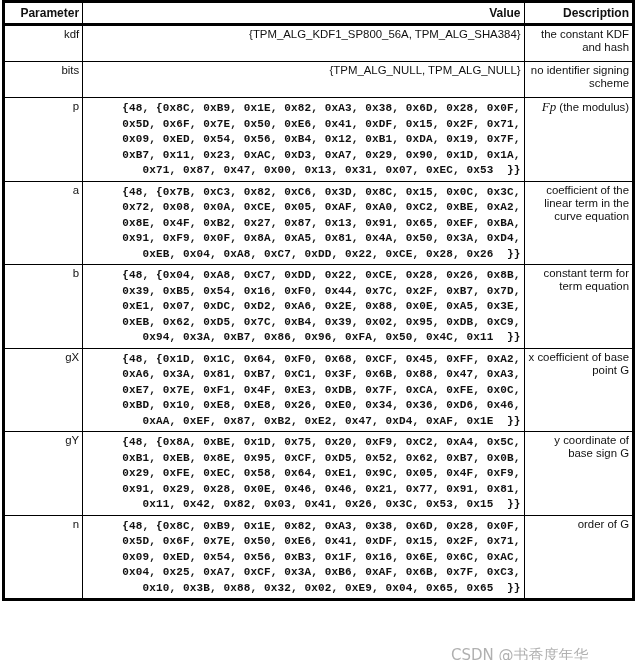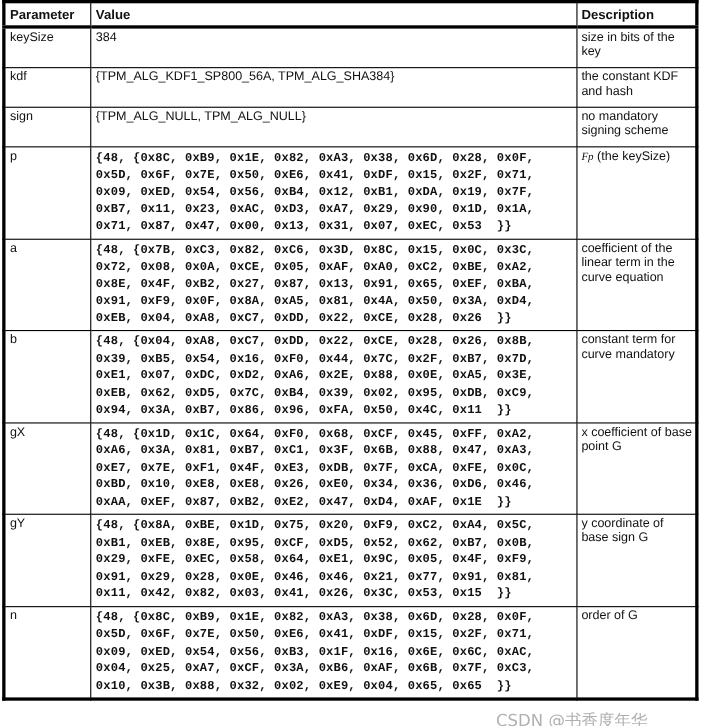--- a/index.html
+++ b/index.html
@@ -11,21 +11,21 @@
       border-top: 3px solid #000;
     }
     .tbl td, .tbl th {
       border: 1px solid #000;
       vertical-align: top;
       padding: 2px 3px 2px 4px;
       font-family: "Liberation Sans", sans-serif;
       font-size: 11.4px;
       line-height: 13px;
       color: #111;
-      text-align: left;
+      text-align: right;
       margin-top: 48px;
     }
     .tbl thead th {
       font-weight: bold; font-size: 12px;
       border-bottom: 3px solid #000;
       padding-top: 4px; padding-bottom: 3px;
     }
     .c1 { width: 71px; }
     .c2 { width: 436px; }
     .c3 { width: 103px; }
@@ -33,21 +33,21 @@
       font-family: "Liberation Mono", monospace;
       font-weight: bold;
       font-size: 11px;
       line-height: 15.5px;
       white-space: pre;
       letter-spacing: 0.15px;
     }
     .tbl td.hexcell { padding-top: 3px; padding-bottom: 2px; }
     .tbl tr.short td { height: 31px; }
     .tbl tr.big td { height: 71px; }
-    .fp { font-family: "Liberation Serif", serif; font-style: italic; font-size: 10px; }
+    .fp { font-family: "Liberation Serif", serif; font-style: italic; font-size: 13px; }
     .watermark {
       position: absolute; left: 451px; top: 646px;
       font-family: "DejaVu Sans", sans-serif;
       font-size: 15px;
       color: rgba(150,150,150,0.75);
       white-space: nowrap;
       pointer-events: none;
     }
   </style>
 </head>
@@ -56,60 +56,55 @@
 <table class="tbl">
   <thead>
     <tr>
       <th class="c1">Parameter</th>
       <th class="c2">Value</th>
       <th class="c3">Description</th>
     </tr>
   </thead>
   <tbody>
     <tr class="short">
-      <td>keySize</td>
-      <td>384</td>
-      <td>size in bits of the key</td>
-    </tr>
-    <tr class="short">
       <td>kdf</td>
       <td>{TPM_ALG_KDF1_SP800_56A, TPM_ALG_SHA384}</td>
       <td>the constant KDF and hash</td>
     </tr>
     <tr class="short">
-      <td>sign</td>
+      <td>bits</td>
       <td>{TPM_ALG_NULL, TPM_ALG_NULL}</td>
-      <td>no mandatory signing scheme</td>
+      <td>no identifier signing scheme</td>
     </tr>
     <tr class="big">
       <td>p</td>
       <td class="hexcell"><span class="mono">{48, {0x8C, 0xB9, 0x1E, 0x82, 0xA3, 0x38, 0x6D, 0x28, 0x0F,
 0x5D, 0x6F, 0x7E, 0x50, 0xE6, 0x41, 0xDF, 0x15, 0x2F, 0x71,
 0x09, 0xED, 0x54, 0x56, 0xB4, 0x12, 0xB1, 0xDA, 0x19, 0x7F,
 0xB7, 0x11, 0x23, 0xAC, 0xD3, 0xA7, 0x29, 0x90, 0x1D, 0x1A,
 0x71, 0x87, 0x47, 0x00, 0x13, 0x31, 0x07, 0xEC, 0x53  }}</span></td>
-      <td><span class="fp">Fp</span><span> (the keySize)</span></td>
+      <td><span class="fp">Fp</span><span> (the modulus)</span></td>
     </tr>
     <tr class="big">
       <td>a</td>
       <td class="hexcell"><span class="mono">{48, {0x7B, 0xC3, 0x82, 0xC6, 0x3D, 0x8C, 0x15, 0x0C, 0x3C,
 0x72, 0x08, 0x0A, 0xCE, 0x05, 0xAF, 0xA0, 0xC2, 0xBE, 0xA2,
 0x8E, 0x4F, 0xB2, 0x27, 0x87, 0x13, 0x91, 0x65, 0xEF, 0xBA,
 0x91, 0xF9, 0x0F, 0x8A, 0xA5, 0x81, 0x4A, 0x50, 0x3A, 0xD4,
 0xEB, 0x04, 0xA8, 0xC7, 0xDD, 0x22, 0xCE, 0x28, 0x26  }}</span></td>
       <td>coefficient of the linear term in the curve equation</td>
     </tr>
     <tr class="big">
       <td>b</td>
       <td class="hexcell"><span class="mono">{48, {0x04, 0xA8, 0xC7, 0xDD, 0x22, 0xCE, 0x28, 0x26, 0x8B,
 0x39, 0xB5, 0x54, 0x16, 0xF0, 0x44, 0x7C, 0x2F, 0xB7, 0x7D,
 0xE1, 0x07, 0xDC, 0xD2, 0xA6, 0x2E, 0x88, 0x0E, 0xA5, 0x3E,
 0xEB, 0x62, 0xD5, 0x7C, 0xB4, 0x39, 0x02, 0x95, 0xDB, 0xC9,
 0x94, 0x3A, 0xB7, 0x86, 0x96, 0xFA, 0x50, 0x4C, 0x11  }}</span></td>
-      <td>constant term for curve mandatory</td>
+      <td>constant term for term equation</td>
     </tr>
     <tr class="big">
       <td>gX</td>
       <td class="hexcell"><span class="mono">{48, {0x1D, 0x1C, 0x64, 0xF0, 0x68, 0xCF, 0x45, 0xFF, 0xA2,
 0xA6, 0x3A, 0x81, 0xB7, 0xC1, 0x3F, 0x6B, 0x88, 0x47, 0xA3,
 0xE7, 0x7E, 0xF1, 0x4F, 0xE3, 0xDB, 0x7F, 0xCA, 0xFE, 0x0C,
 0xBD, 0x10, 0xE8, 0xE8, 0x26, 0xE0, 0x34, 0x36, 0xD6, 0x46,
 0xAA, 0xEF, 0x87, 0xB2, 0xE2, 0x47, 0xD4, 0xAF, 0x1E  }}</span></td>
       <td>x coefficient of base point G</td>
     </tr>

